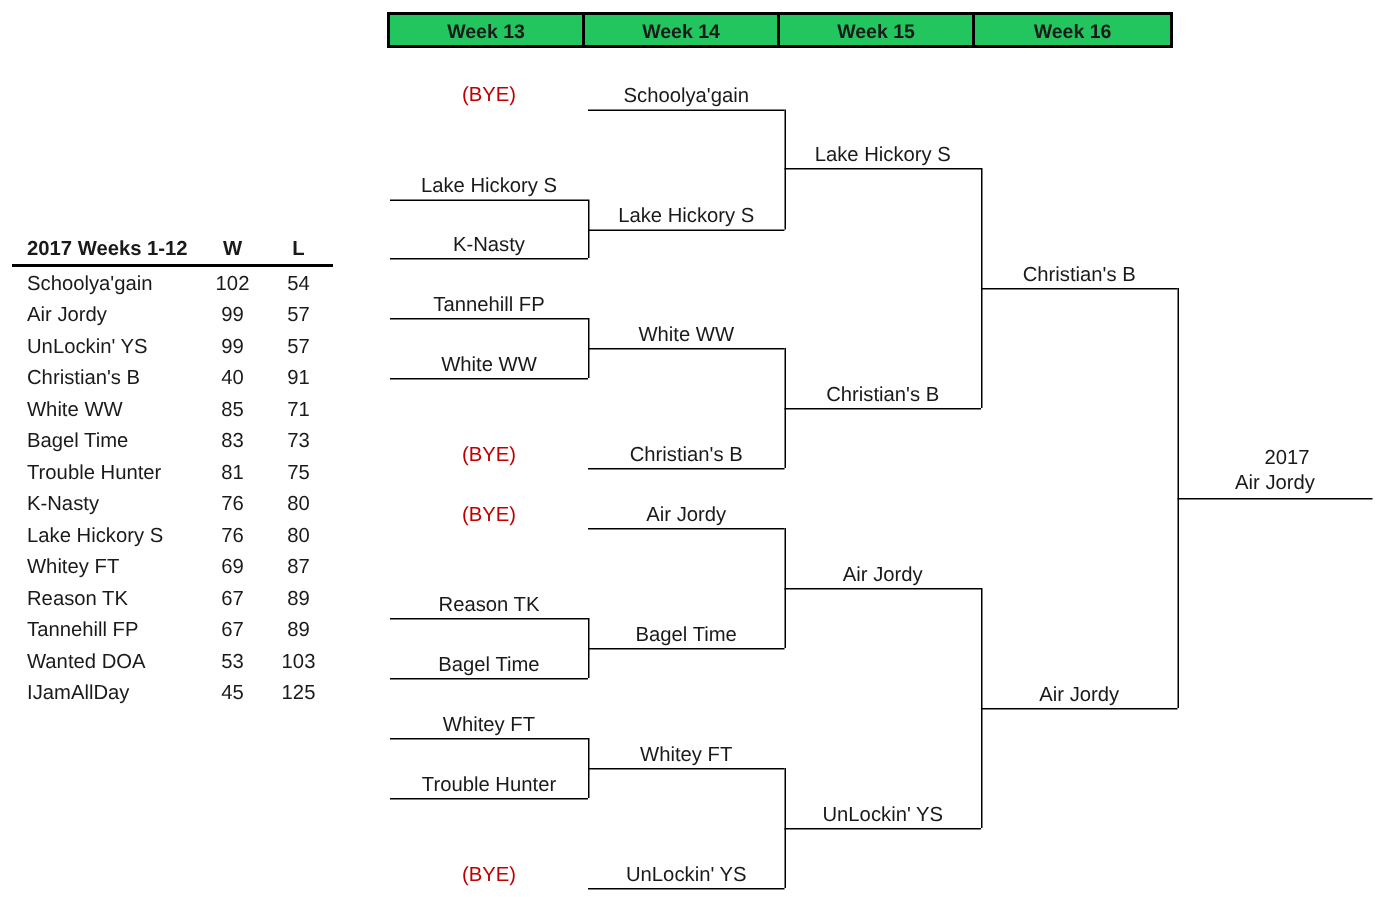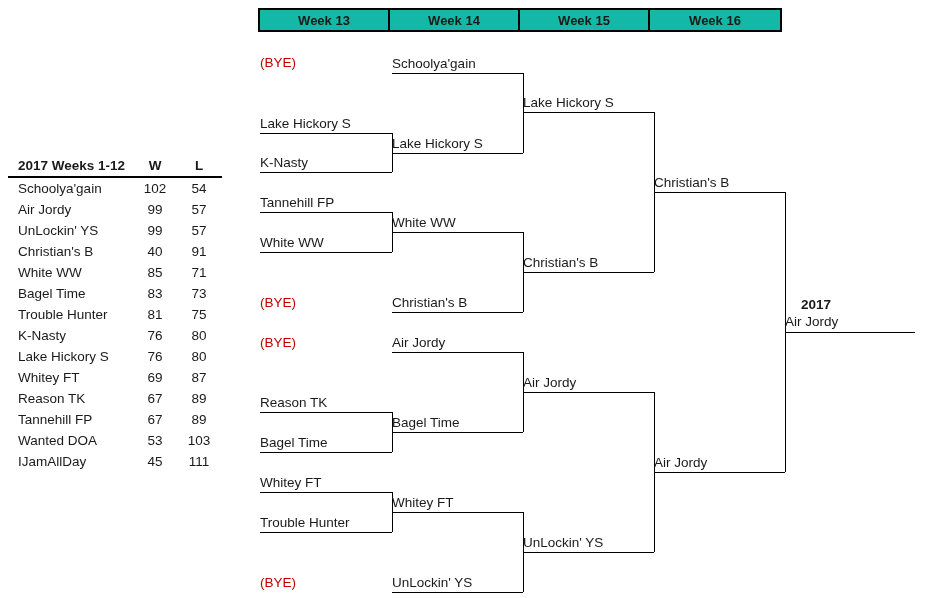--- a/index.html
+++ b/index.html
@@ -70,21 +70,21 @@
   }
   #week-header .week-cell {
     width: 130px;
     box-sizing: border-box;
     border-right: 2px solid #000000;
     font-size: 13px;
     font-weight: bold;
     display: flex;
     align-items: center;
     justify-content: center;
-    background: #14b8a6;
+    background: #22c55e;
   }
   #week-header .week-cell:last-child {
     border-right: none;
   }
 
   
   #bracket {
     position: absolute;
     left: 0;
     top: 0;
@@ -98,30 +98,31 @@
   }
   .vline {
     position: absolute;
     width: 0;
     border-left: 1.6px solid #000000;
   }
   .slot {
     position: absolute;
     font-size: 13.5px;
     line-height: 15px;
+    text-align: center;
     white-space: nowrap;
   }
   .slot.bye {
     color: #C00000;
   }
   .slot.champ {
     line-height: 17px;
   }
   .slot.champ .champ-year {
-    font-weight: bold;
+    font-weight: normal;
     display: block;
     padding-left: 16px;
   }
   .slot.champ .champ-name {
     display: block;
   }
 </style>
 </head>
 <body>
 
@@ -196,21 +197,21 @@
           <td class="losses">89</td>
         </tr>
         <tr>
           <td class="team">Wanted DOA</td>
           <td class="wins">53</td>
           <td class="losses">103</td>
         </tr>
         <tr>
           <td class="team">IJamAllDay</td>
           <td class="wins">45</td>
-          <td class="losses">111</td>
+          <td class="losses">125</td>
         </tr>
       </tbody>
   </table>
 </div>
 
 <div id="week-header">
     <div class="week-cell">Week 13</div>
     <div class="week-cell">Week 14</div>
     <div class="week-cell">Week 15</div>
     <div class="week-cell">Week 16</div>

